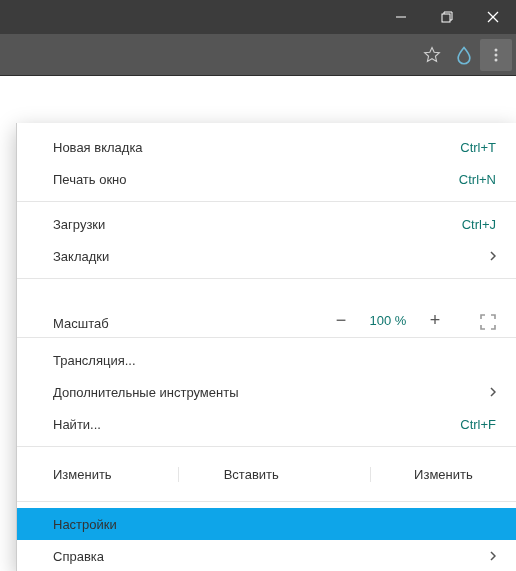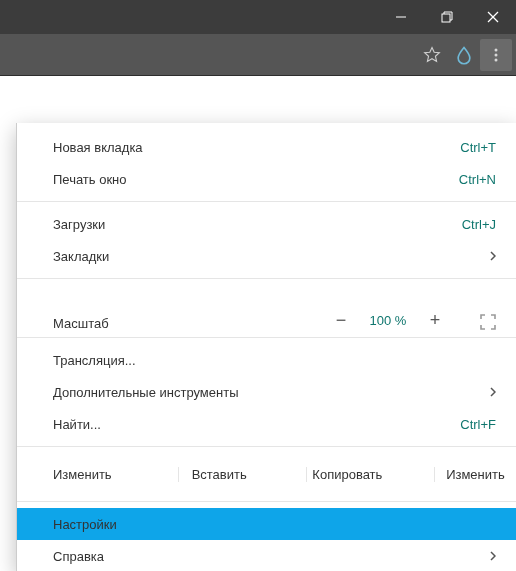--- a/index.html
+++ b/index.html
@@ -248,21 +248,20 @@
     <span class="label">Найти...</span>
     <span class="spacer"></span>
     <span class="shortcut">Ctrl+F</span>
   </div>
 
   <div class="sep"></div>
 
   <div class="edit-row">
     <span class="edit-label">Изменить</span>
     <span class="edit-btn">Вставить</span>
-    <span class="edit-btn">Копировать</span>
     <span class="edit-btn">Изменить</span>
   </div>
 
   <div class="sep"></div>
 
   <div class="row sel">
     <span class="label">Настройки</span>
     <span class="spacer"></span>
   </div>
   <div class="row">

